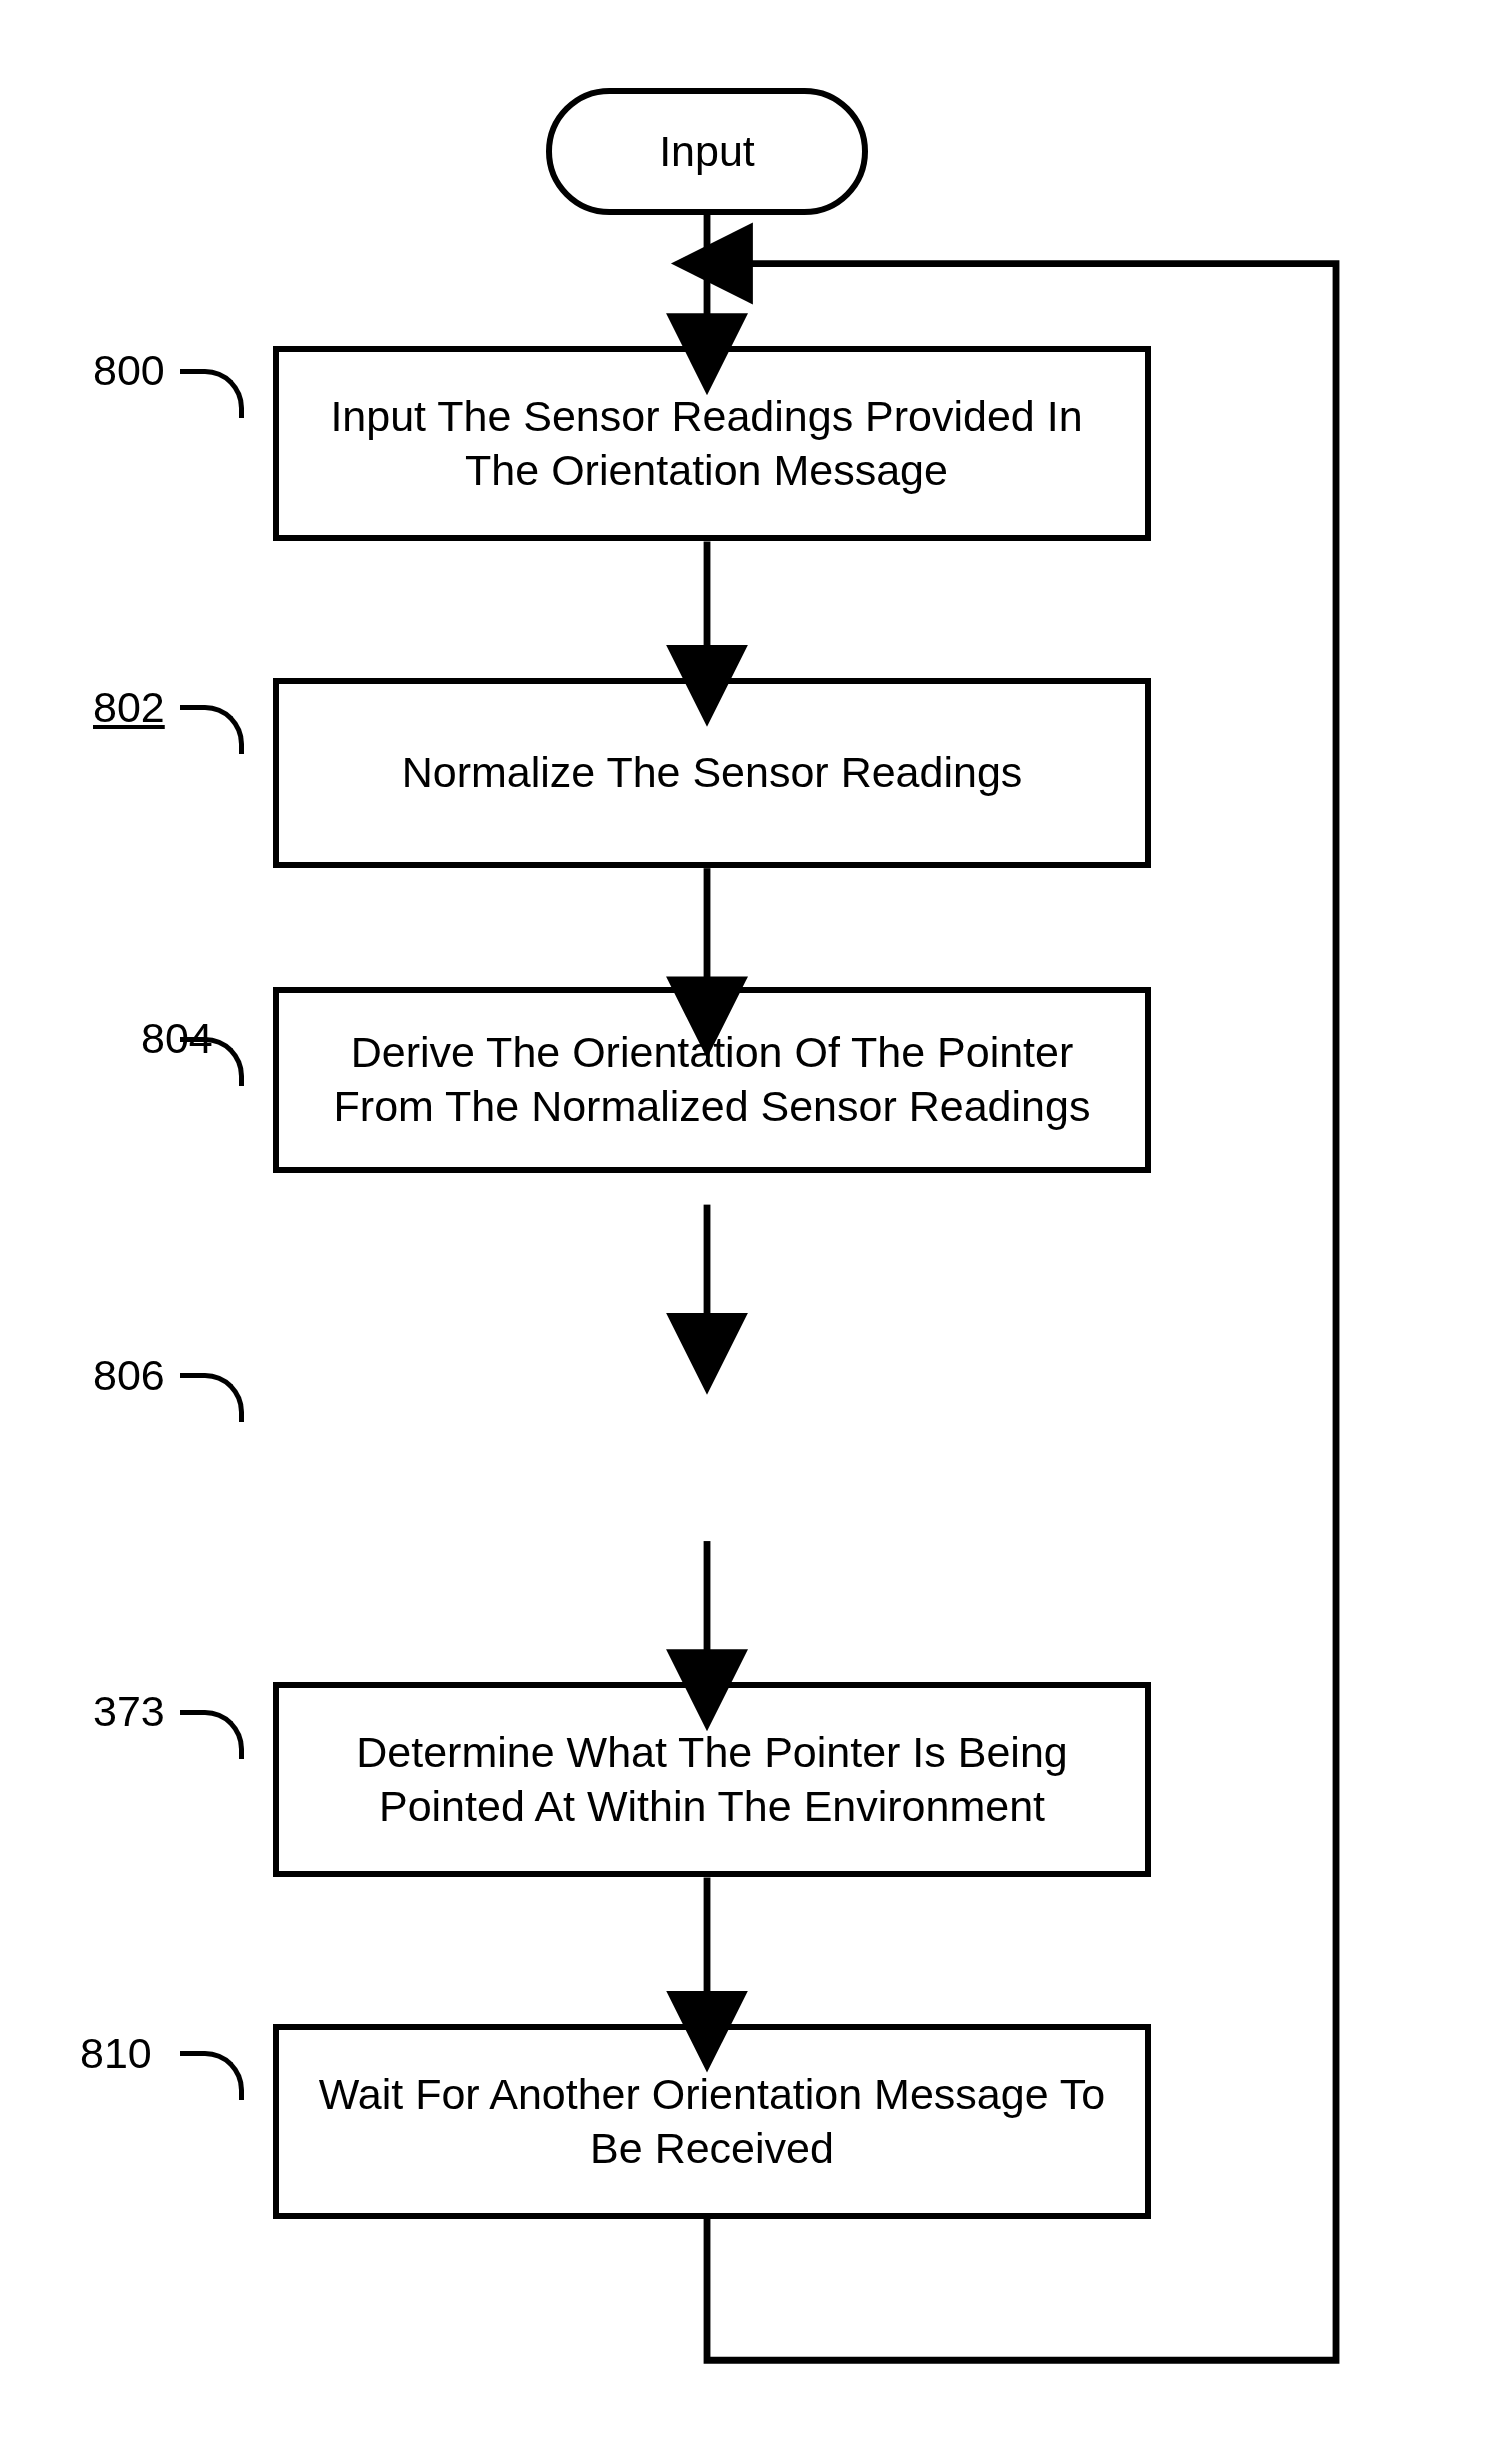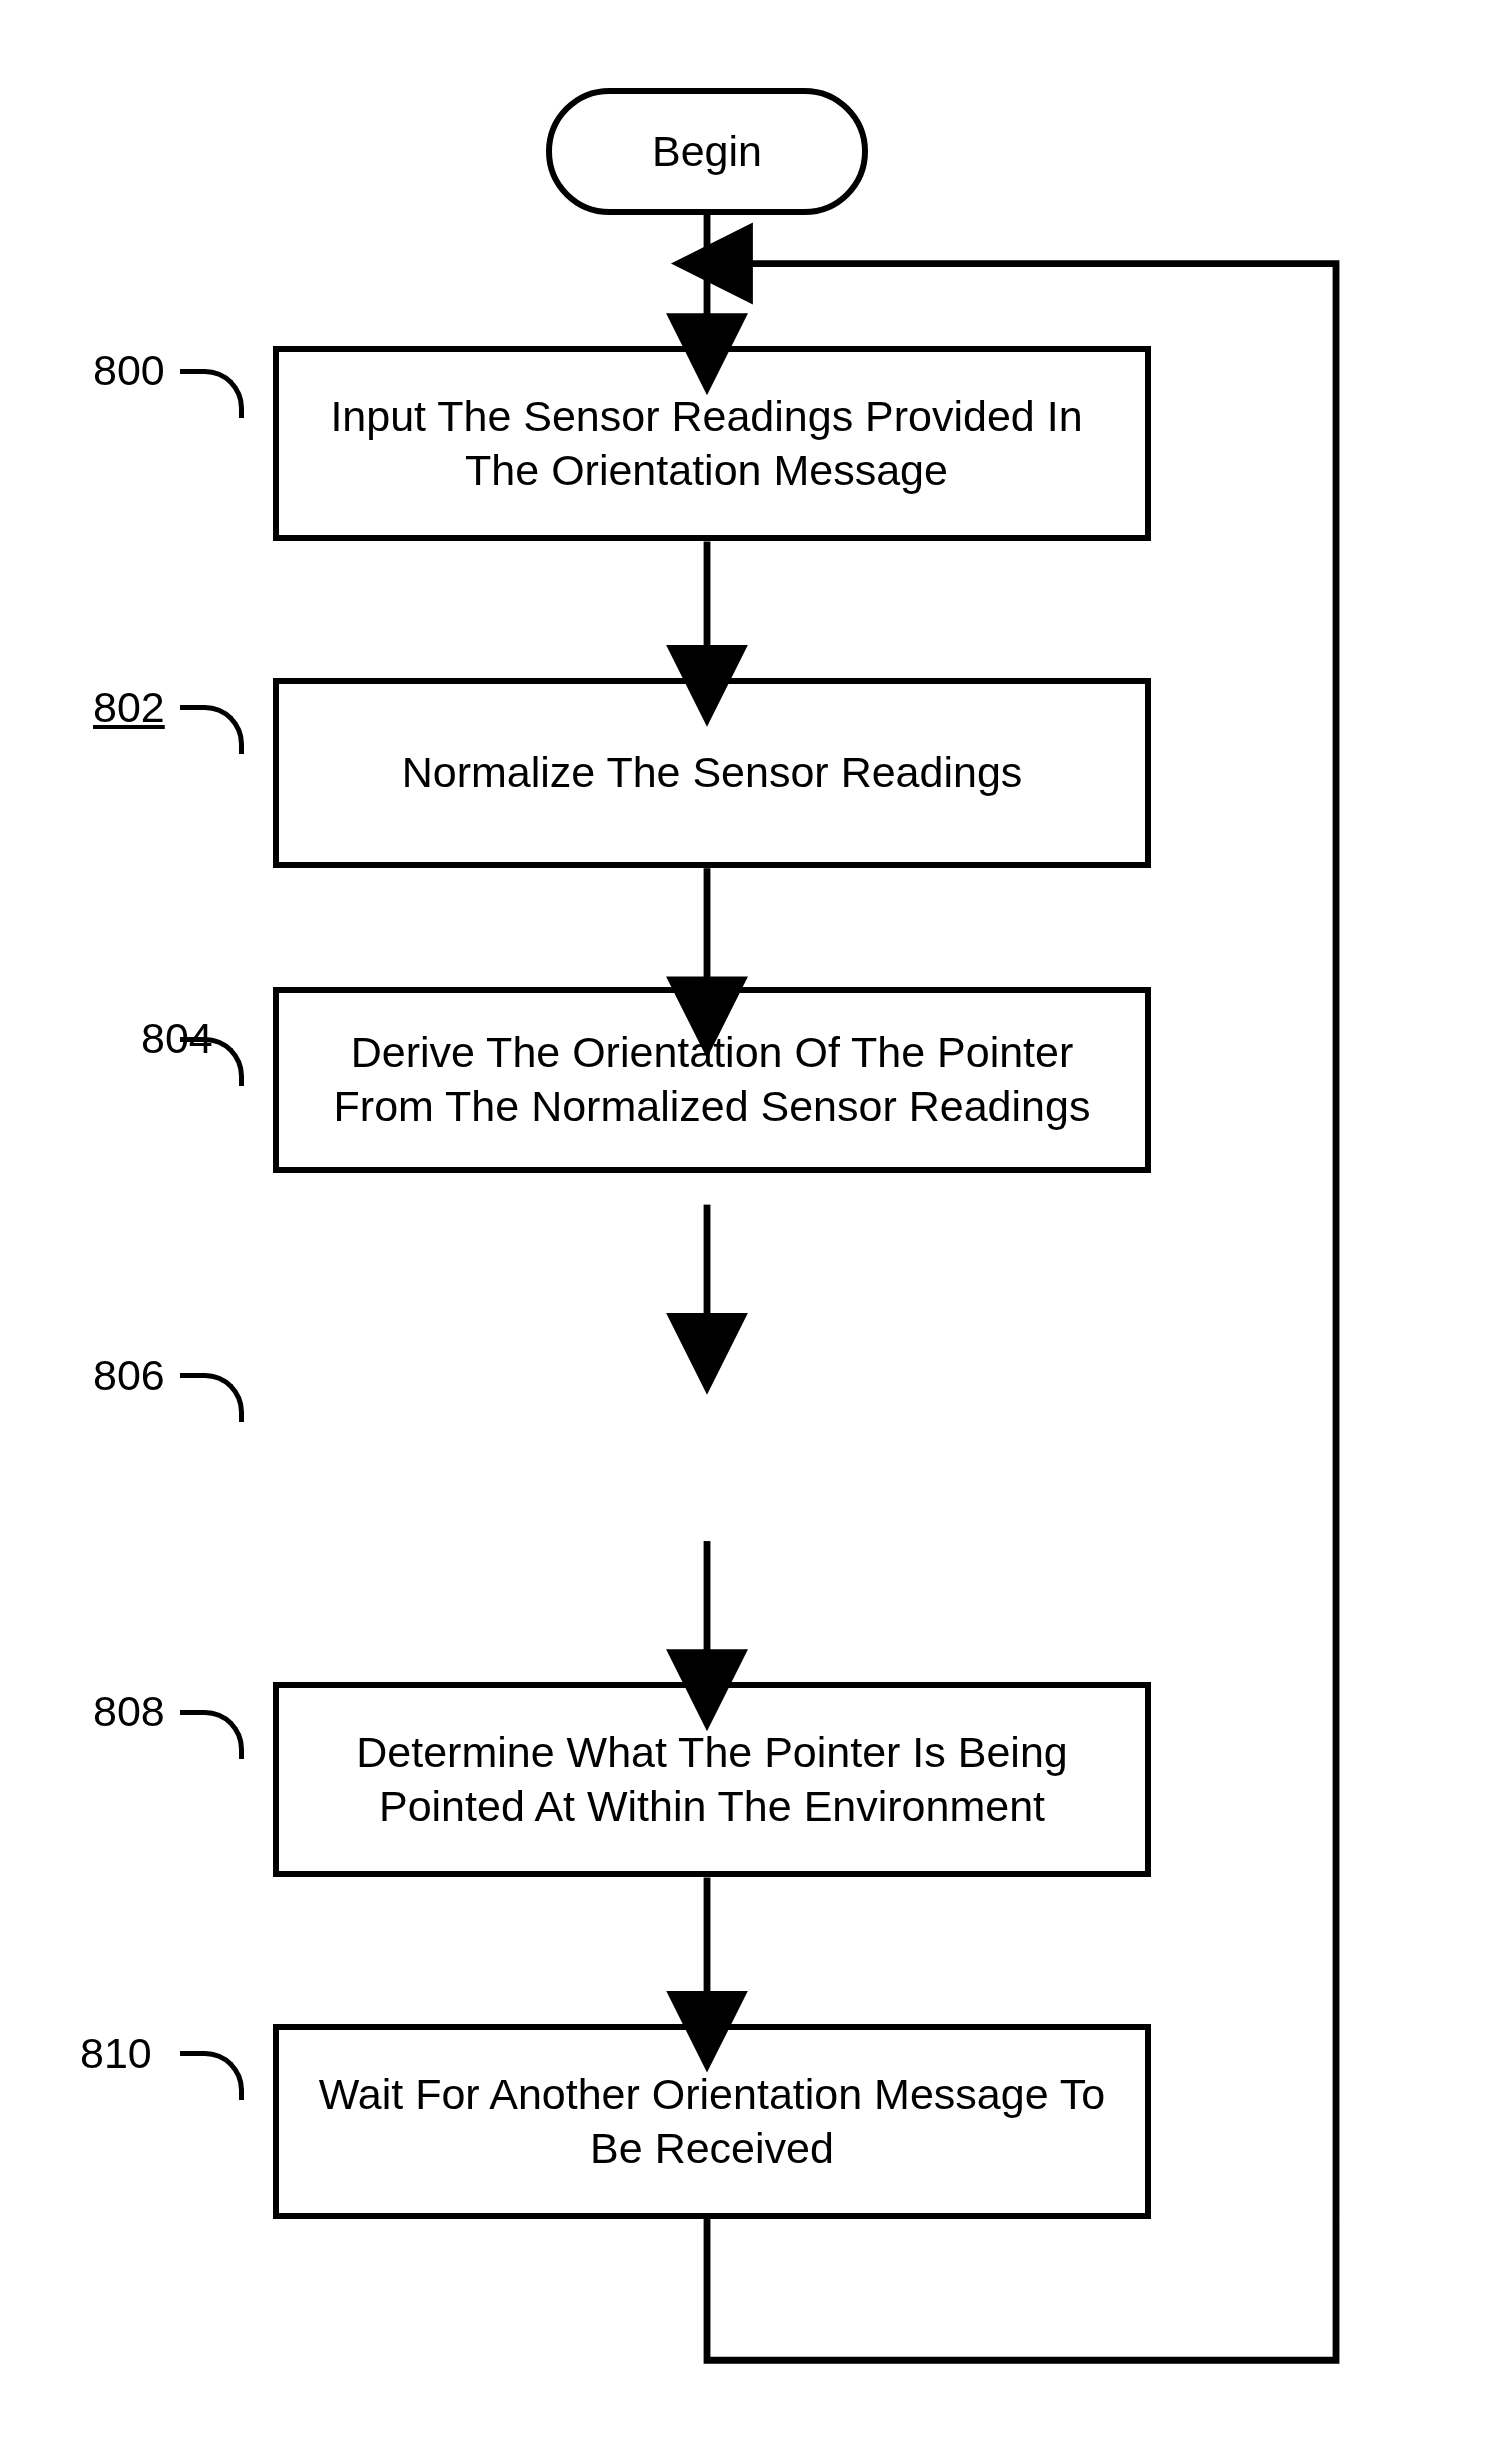--- a/index.html
+++ b/index.html
@@ -66,21 +66,21 @@
     height: 2458px;
     pointer-events: none;
   }
 </style>
 </head>
 <body>
 
 <div class="canvas">
 
   <div class="terminator">
-    <span>Begin</span>
+    <span>Input</span>
   </div>
 
   <div class="process" style="top:346px; height:195px;padding-left:28px;">
     <span>Input The Sensor Readings Provided In The Orientation Message</span>
   </div>
   <div class="label" style="top:346px; left:93px;">800</div>
   <div class="label-tail" style="top:369px; left:180px;"></div>
 
   <div class="process" style="top:678px; height:190px;">
     <span>Normalize The Sensor Readings</span>
@@ -93,21 +93,21 @@
   </div>
   <div class="label" style="top:1014px; left:93px;margin-left:48px;">804</div>
   <div class="label-tail" style="top:1037px; left:180px;"></div>
 
   <div class="label" style="top:1351px; left:93px;">806</div>
   <div class="label-tail" style="top:1373px; left:180px;"></div>
 
   <div class="process" style="top:1682px; height:195px;">
     <span>Determine What The Pointer Is Being Pointed At Within The Environment</span>
   </div>
-  <div class="label" style="top:1687px; left:93px;">808</div>
+  <div class="label" style="top:1687px; left:93px;">373</div>
   <div class="label-tail" style="top:1710px; left:180px;"></div>
 
   <div class="process" style="top:2024px; height:195px;">
     <span>Wait For Another Orientation Message To Be Received</span>
   </div>
   <div class="label" style="top:2029px; left:80px;">810</div>
   <div class="label-tail" style="top:2051px; left:180px;"></div>
 
   <svg class="arrows" viewBox="0 0 1532 2520" width="1494" height="2458">
     <defs>

